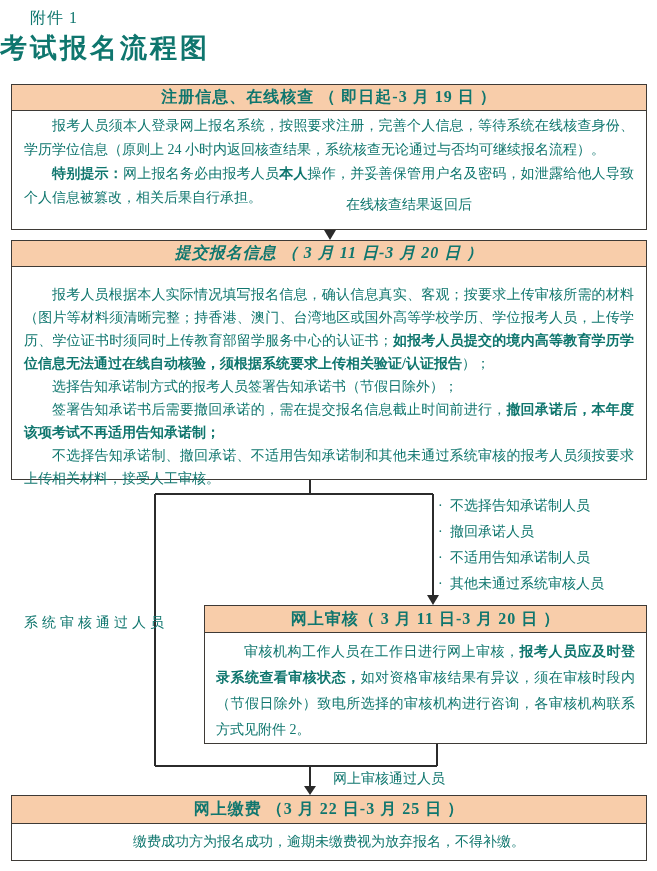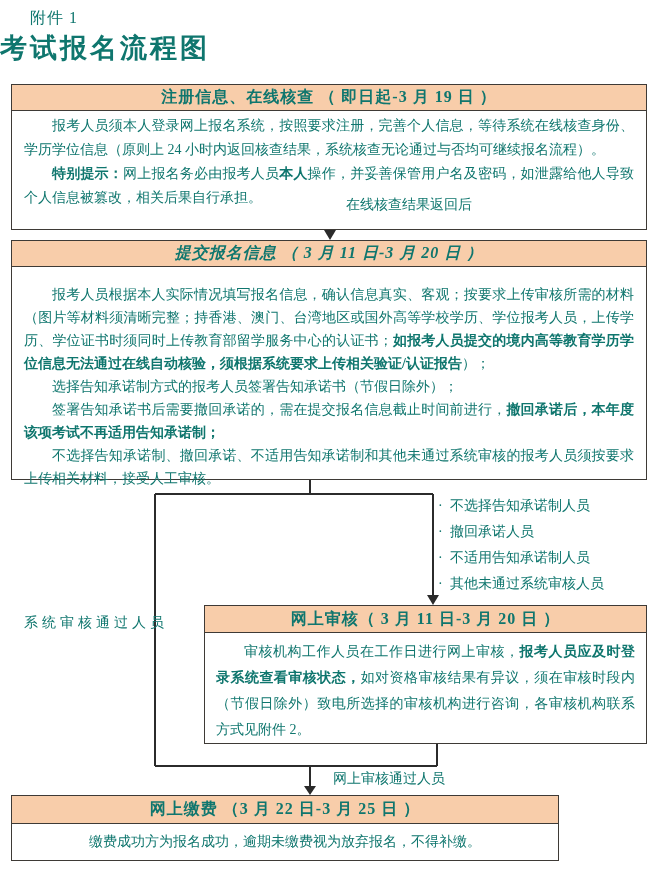--- a/index.html
+++ b/index.html
@@ -33,21 +33,21 @@
   #box-register .box-body{padding:3px 12px 0 12px;line-height:24px;}
   
   #box-submit{left:11px;top:240px;width:636px;height:240px;}
   #box-submit .box-header{height:26px;line-height:24px;font-style:italic;}
   #box-submit .box-body{padding:16px 12px 0 12px;line-height:23px;}
   
   #box-review{left:204px;top:605px;width:443px;height:139px;}
   #box-review .box-header{height:27px;line-height:25px;}
   #box-review .box-body{padding:6px 11px 0 11px;line-height:26px;}
   
-  #box-pay{left:11px;top:795px;width:548px;height:66px;}
+  #box-pay{left:11px;top:795px;width:636px;height:66px;}
   #box-pay .box-header{height:28px;line-height:26px;}
   #box-pay .box-body{height:36px;line-height:36px;}
   #box-pay .para{text-indent:0;text-align:center;}
   
   .edge-label{position:absolute;font-size:14px;white-space:nowrap;}
   #label-after-register{left:346px;top:196px;text-align:right;}
   #label-review-passed{left:333px;top:770px;}
   #label-system-passed{left:24px;top:614px;letter-spacing:4px;}
   
   #reason-list{position:absolute;left:438px;top:493px;}

